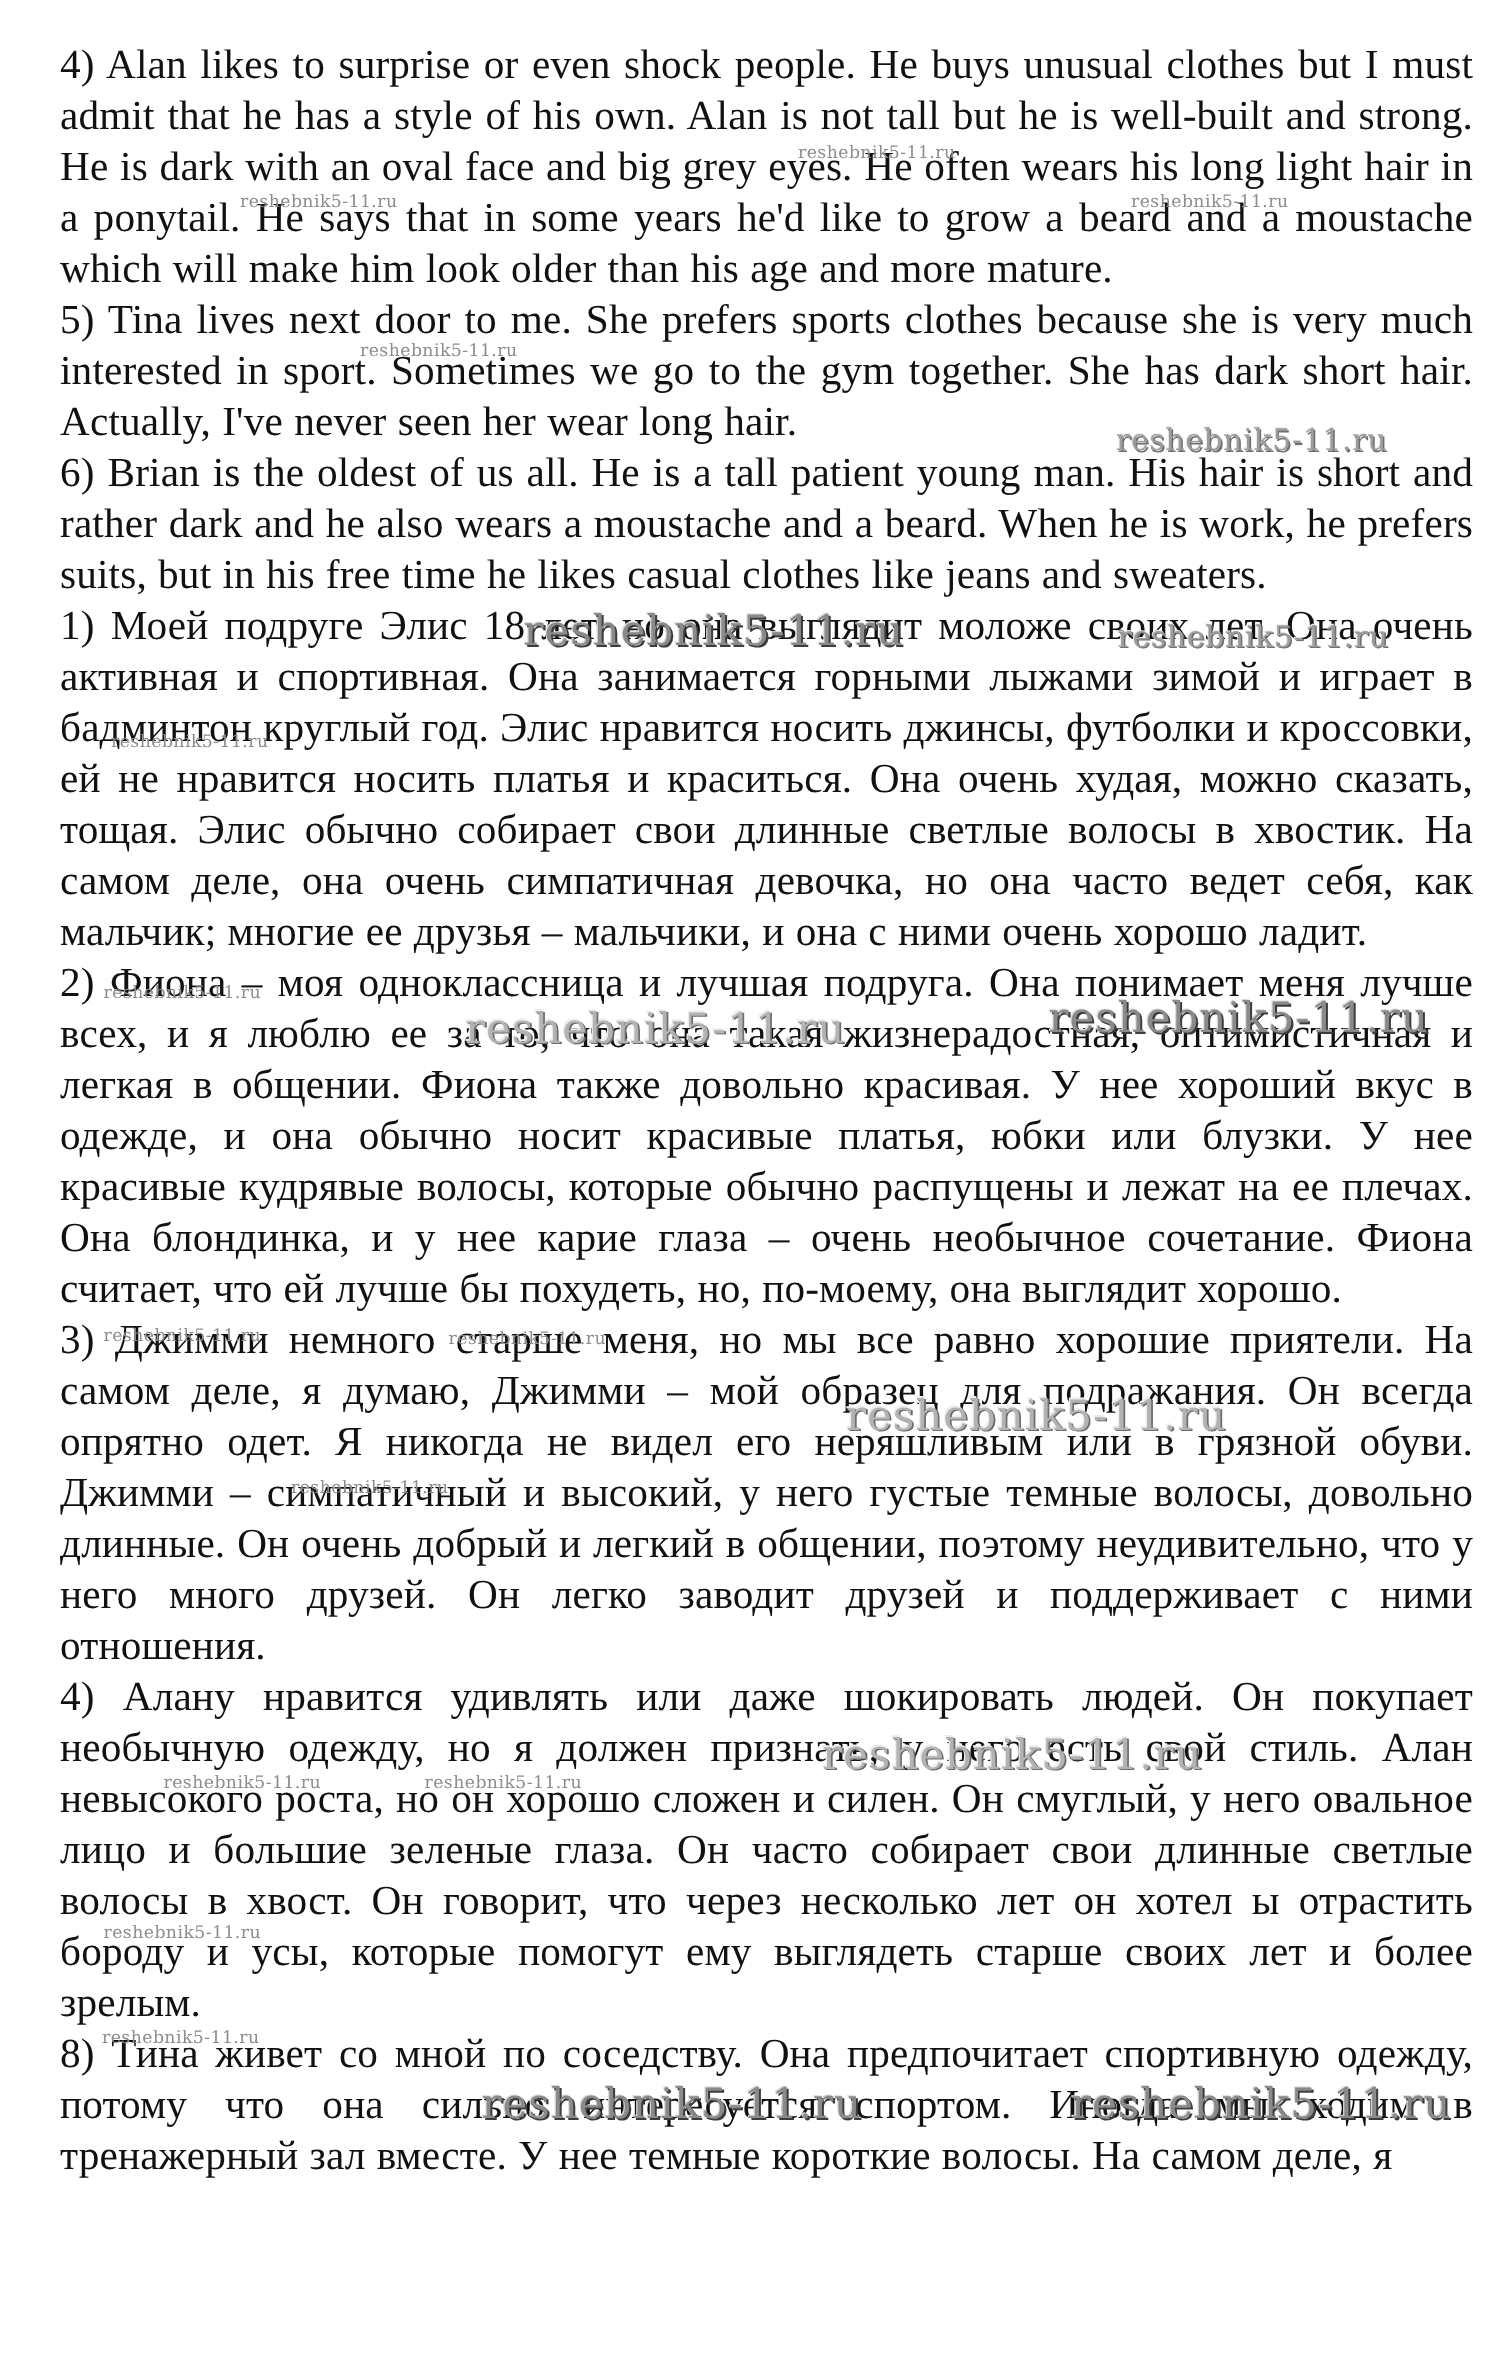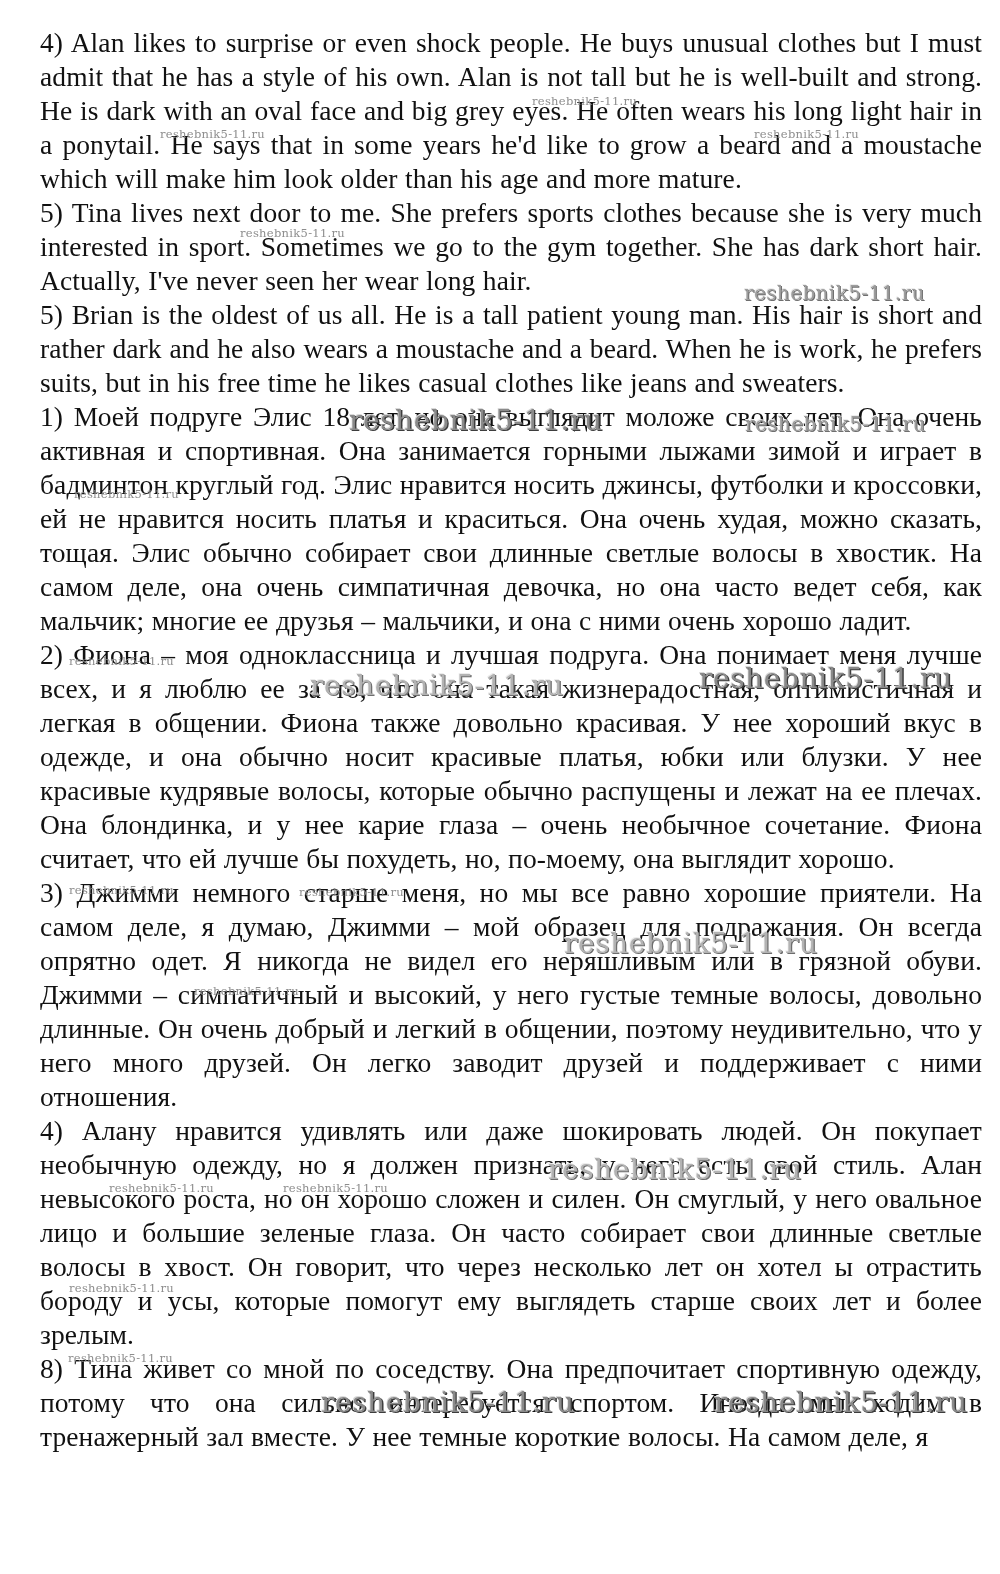--- a/index.html
+++ b/index.html
@@ -64,21 +64,21 @@
   }
 </style>
 </head>
 <body>
 
 <div class="page">
 
   <div class="content">
     <p>4) Alan likes to surprise or even shock people. He buys unusual clothes but I must admit that he has a style of his own. Alan is not tall but he is well-built and strong. He is dark with an oval face and big grey eyes. He often wears his long light hair in a ponytail. He says that in some years he'd like to grow a beard and a moustache which will make him look older than his age and more mature.</p>
     <p>5) Tina lives next door to me. She prefers sports clothes because she is very much interested in sport. Sometimes we go to the gym together. She has dark short hair. Actually, I've never seen her wear long hair.</p>
-    <p>5) Brian is the oldest of us all. He is a tall patient young man. His hair is short and rather dark and he also wears a moustache and a beard. When he is work, he prefers suits, but in his free time he likes casual clothes like jeans and sweaters.</p>
+    <p>6) Brian is the oldest of us all. He is a tall patient young man. His hair is short and rather dark and he also wears a moustache and a beard. When he is work, he prefers suits, but in his free time he likes casual clothes like jeans and sweaters.</p>
     <p>1) Моей подруге Элис 18 лет, но она выглядит моложе своих лет. Она очень активная и спортивная. Она занимается горными лыжами зимой и играет в бадминтон круглый год. Элис нравится носить джинсы, футболки и кроссовки, ей не нравится носить платья и краситься. Она очень худая, можно сказать, тощая. Элис обычно собирает свои длинные светлые волосы в хвостик. На самом деле, она очень симпатичная девочка, но она часто ведет себя, как мальчик; многие ее друзья – мальчики, и она с ними очень хорошо ладит.</p>
     <p>2) Фиона – моя одноклассница и лучшая подруга. Она понимает меня лучше всех, и я люблю ее за то, что она такая жизнерадостная, оптимистичная и легкая в общении. Фиона также довольно красивая. У нее хороший вкус в одежде, и она обычно носит красивые платья, юбки или блузки. У нее красивые кудрявые волосы, которые обычно распущены и лежат на ее плечах. Она блондинка, и у нее карие глаза – очень необычное сочетание. Фиона считает, что ей лучше бы похудеть, но, по-моему, она выглядит хорошо.</p>
     <p>3) Джимми немного старше меня, но мы все равно хорошие приятели. На самом деле, я думаю, Джимми – мой образец для подражания. Он всегда опрятно одет. Я никогда не видел его неряшливым или в грязной обуви. Джимми – симпатичный и высокий, у него густые темные волосы, довольно длинные. Он очень добрый и легкий в общении, поэтому неудивительно, что у него много друзей. Он легко заводит друзей и поддерживает с ними отношения.</p>
     <p>4) Алану нравится удивлять или даже шокировать людей. Он покупает необычную одежду, но я должен признать, у него есть свой стиль. Алан невысокого роста, но он хорошо сложен и силен. Он смуглый, у него овальное лицо и большие зеленые глаза. Он часто собирает свои длинные светлые волосы в хвост. Он говорит, что через несколько лет он хотел ы отрастить бороду и усы, которые помогут ему выглядеть старше своих лет и более зрелым.</p>
     <p>8) Тина живет со мной по соседству. Она предпочитает спортивную одежду, потому что она сильно интересуется спортом. Иногда мы ходим в тренажерный зал вместе. У нее темные короткие волосы. На самом деле, я</p>
   </div>
 
   <span class="wm wm-sm" style="left:520px; top:94px">reshebnik5-11.ru</span>
   <span class="wm wm-sm" style="left:148px; top:127px">reshebnik5-11.ru</span>
   <span class="wm wm-sm" style="left:742px; top:127px">reshebnik5-11.ru</span>

